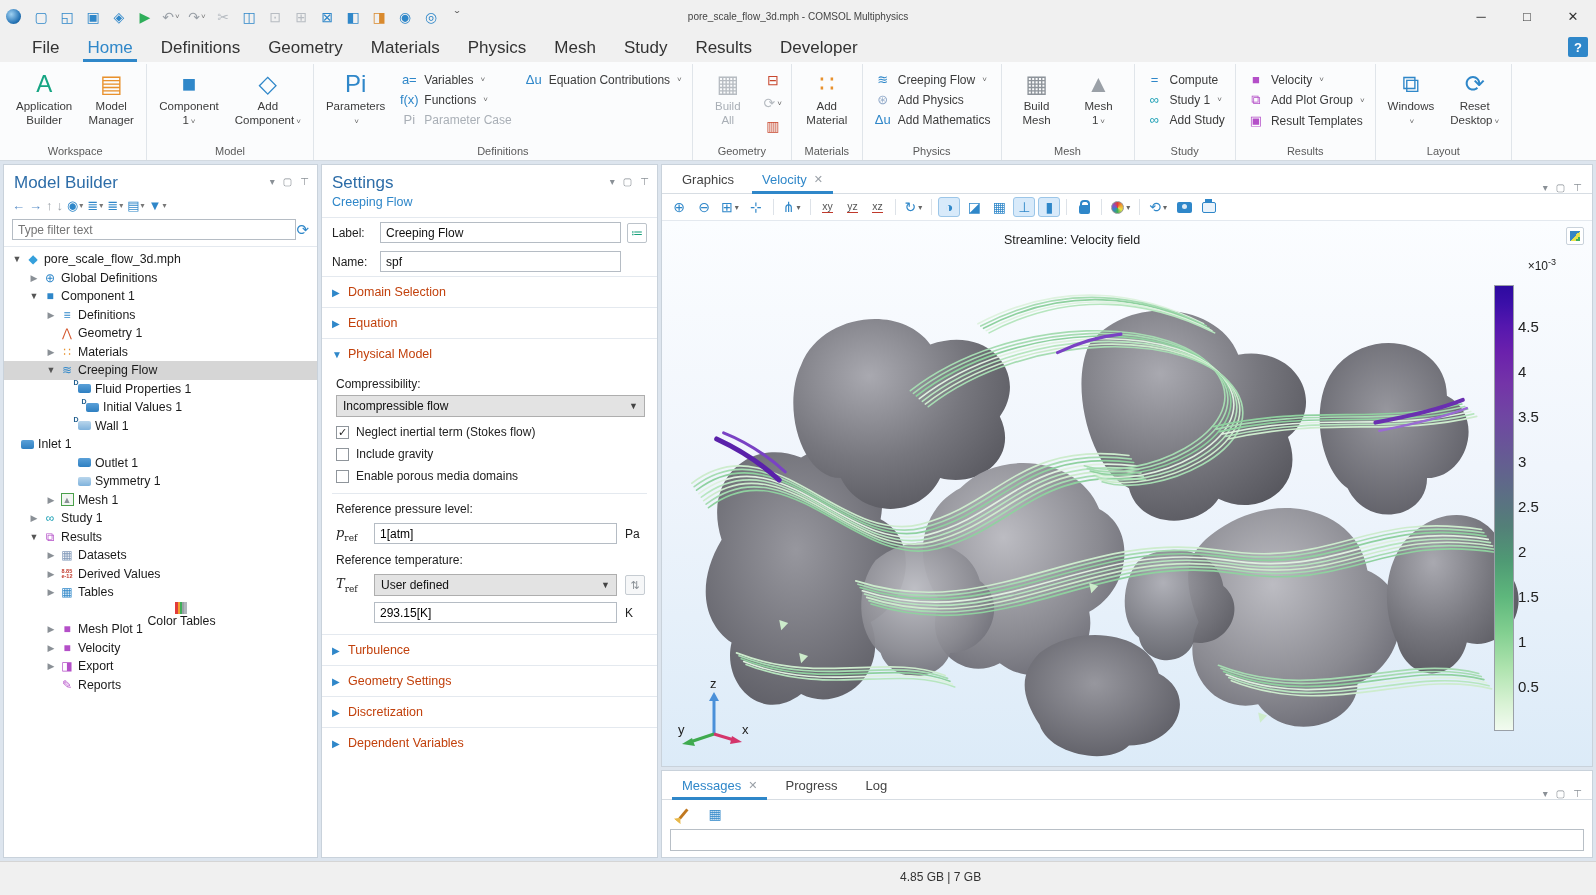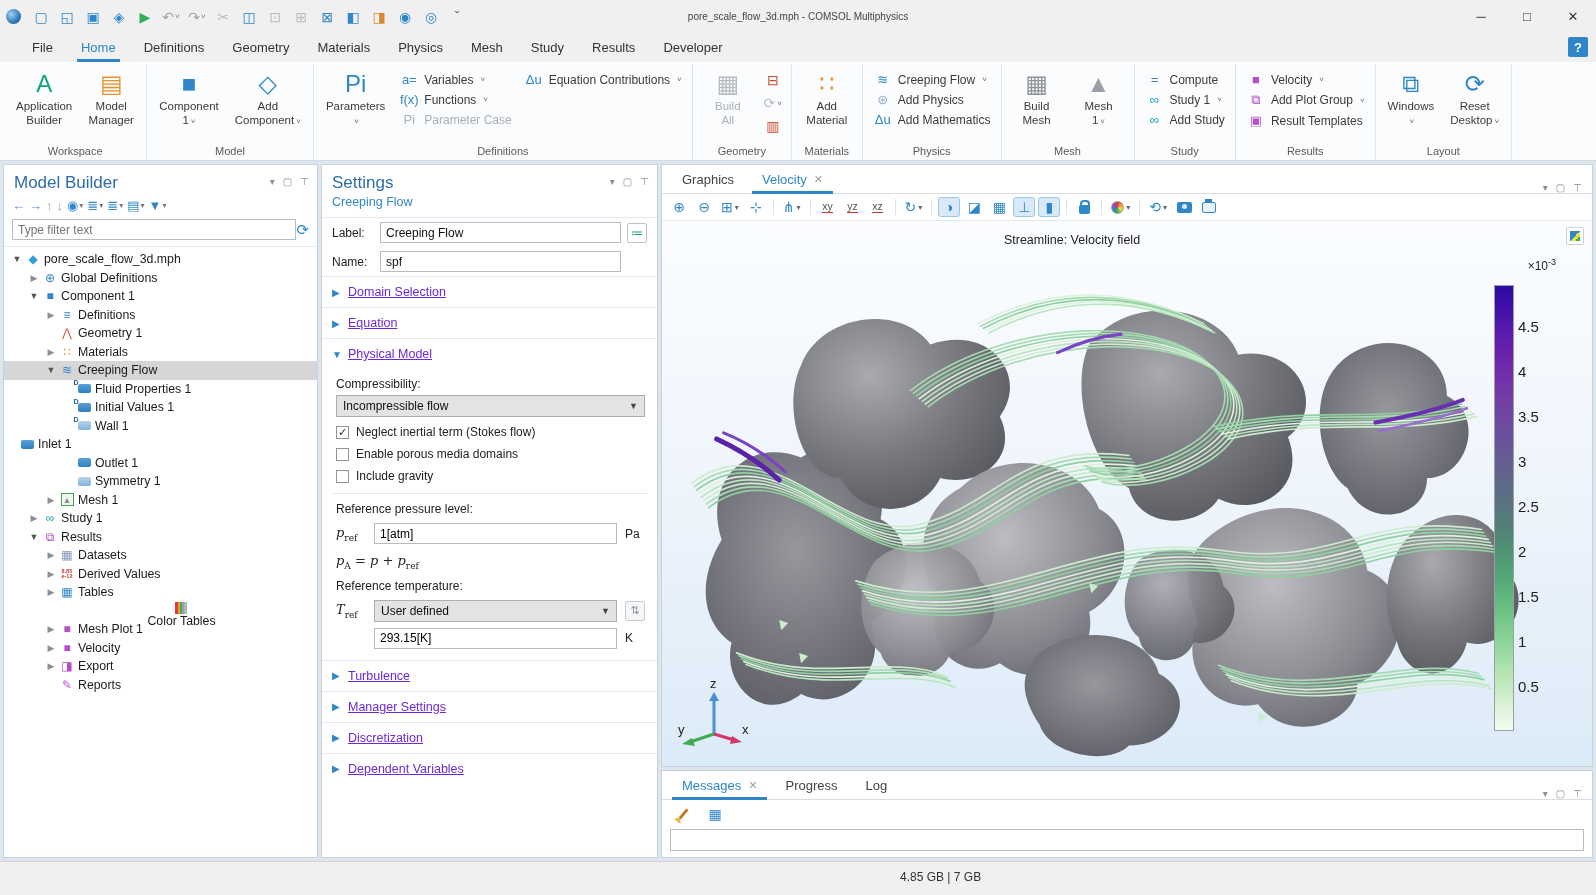--- a/index.html
+++ b/index.html
@@ -11,21 +11,21 @@
   .qat { display:flex; align-items:center; gap:2px; padding-left:6px; }
   .logo { width:15px; height:15px; border-radius:50%; background:radial-gradient(circle at 35% 35%, #9fd1f2, #2573b5 65%, #134a78); margin-right:6px; }
   .qat-btn { min-width:24px; height:24px; display:flex; align-items:center; justify-content:center; font-size:14px; border-radius:3px; }
   .qat-btn .dd { font-size:8px; color:#777; margin-left:1px; }
   .win-title { position:absolute; left:0; right:0; text-align:center; font-size:10px; color:#444; pointer-events:none; }
   .win-controls { margin-left:auto; display:flex; height:100%; }
   .win-btn { width:46px; height:100%; display:flex; align-items:center; justify-content:center; font-size:13px; color:#333; }
 
   
   .menubar { height:29px; background:#f0f0f0; display:flex; align-items:stretch; padding-left:18px; position:relative; flex:0 0 auto; }
-  .menu-item { padding:0 14px; display:flex; align-items:center; font-size:13px; color:#333; position:relative; }
+  .menu-item { padding:0 14px; display:flex; align-items:center; font-size:17px; color:#333; position:relative; }
   .menu-item.active { color:#2f87c9; }
   .menu-item.active::after { content:""; position:absolute; left:10px; right:10px; bottom:0; height:3px; background:#2f87c9; }
   .help-btn { position:absolute; right:8px; top:4px; width:20px; height:20px; background:#2f87c9; color:#fff; font-size:13px; font-weight:bold; display:flex; align-items:center; justify-content:center; border-radius:2px; }
 
   
   .ribbon { height:99px; background:#fbfcfd; border-bottom:1px solid #d3dae1; display:flex; align-items:stretch; padding:2px 4px 0 4px; flex:0 0 auto; }
   .rgroup { display:flex; flex-direction:column; border-right:1px solid #e0e5ea; padding:1px 6px 0 6px; }
   .rgroup-items { flex:1; display:flex; align-items:stretch; gap:4px; }
   .rgroup-label { text-align:center; font-size:11px; color:#5a5a5a; padding:2px 0 3px 0; }
   .rbtn-big { display:flex; flex-direction:column; align-items:center; justify-content:flex-start; padding:4px 6px 0 6px; min-width:58px; border-radius:3px; }
@@ -76,21 +76,21 @@
 
   
   .set-sub { font-size:12.5px; color:#2f87c9; padding:2px 10px 8px 10px; border-bottom:1px solid #e4e9ef; }
   .set-body { flex:1; overflow:hidden; }
   .frow { display:flex; align-items:center; gap:6px; padding:4px 10px; }
   .frow .fcap { width:42px; font-size:12px; color:#222; flex:0 0 auto; }
   .frow input { flex:1; height:21px; border:1px solid #b5bcc4; font-size:12px; padding:0 5px; color:#111; font-family:"Liberation Sans",sans-serif; }
   .rename-btn { width:20px; height:20px; border:1px solid #bcc3ca; border-radius:2px; display:flex; align-items:center; justify-content:center; color:#17a07a; font-size:12px; background:#fff; }
   .sect { border-top:1px solid #e4e9ef; padding:8px 10px; display:flex; align-items:center; gap:8px; }
   .sect .schev { color:#2f87c9; font-size:10px; width:8px; }
-  .sect .slab { color:#6d28d9; font-size:12.5px;text-decoration:underline; }
+  .sect .slab { color:#c2410c; font-size:12.5px; }
   .pm-body { padding:2px 12px 8px 14px; }
   .pm-cap { font-size:12px; color:#222; padding:6px 0 4px 0; }
   .dropdown { height:22px; background:#e3e3e3; border:1px solid #aeaeae; display:flex; align-items:center; font-size:12px; color:#111; padding:0 6px; }
   .dropdown .dtext { flex:1; }
   .dropdown .darr { font-size:9px; color:#444; }
   .cbrow { display:flex; align-items:center; gap:7px; padding:4px 0; font-size:12px; color:#222; }
   .cbox { width:13px; height:13px; border:1px solid #8f959b; background:#fff; display:flex; align-items:center; justify-content:center; font-size:11px; color:#222; flex:0 0 auto; }
   .hr { border-top:1px solid #e4e9ef; margin:6px -2px 2px -4px; }
   .symrow { display:flex; align-items:center; gap:8px; padding:3px 0; }
   .sym { font-family:"DejaVu Serif", serif; font-style:italic; font-size:13px; color:#222; width:30px; flex:0 0 auto; }
@@ -505,21 +505,21 @@
             <span class="ticon" style="color: rgb(47, 135, 201);">≋</span>
             <span class="tlabel">Creeping Flow</span>
           </div>
           <div class="tnode" style="padding-left: 57px;">
             <span class="tchev"></span>
             <span class="ticon">
               <span class="css-dombox css-d"></span>
             </span>
             <span class="tlabel">Fluid Properties 1</span>
           </div>
-          <div class="tnode" style="padding-left: 57px;">
+          <div class="tnode" style="padding-left: 57px; margin-left: 8px;">
             <span class="tchev"></span>
             <span class="ticon">
               <span class="css-dombox css-d"></span>
             </span>
             <span class="tlabel">Initial Values 1</span>
           </div>
           <div class="tnode" style="padding-left: 57px;">
             <span class="tchev"></span>
             <span class="ticon">
               <span class="css-dombox css-d css-light"></span>
@@ -652,37 +652,34 @@
             <span class="dtext">Incompressible flow</span>
             <span class="darr">▼</span>
           </div>
           <div id="pm-checkboxes" style="padding-top:4px;">
               <div class="cbrow">
                 <span class="cbox">✓</span>
                 <span>Neglect inertial term (Stokes flow)</span>
               </div>
               <div class="cbrow">
                 <span class="cbox"></span>
-                <span>Enable porous media domains</span>
+                <span>Include gravity</span>
               </div>
               <div class="cbrow">
                 <span class="cbox"></span>
-                <span>Include gravity</span>
+                <span>Enable porous media domains</span>
               </div>
             </div>
           <div class="hr"></div>
           <div class="pm-cap">Reference pressure level:</div>
           <div class="symrow">
             <span class="sym"><span>p</span><sub>ref</sub></span>
             <input value="1[atm]" style="">
             <span class="unit">Pa</span>
           </div>
-          <div class="eqline">
-            <span>p</span><sub>A</sub><span> = </span><span>p</span><span> + </span><span>p</span><sub>ref</sub>
-          </div>
           <div class="pm-cap">Reference temperature:</div>
           <div class="symrow">
             <span class="sym"><span>T</span><sub>ref</sub></span>
             <div class="dropdown" style="flex:1;">
               <span class="dtext">User defined</span>
               <span class="darr">▼</span>
             </div>
             <span class="ddbtn">⇅</span>
           </div>
           <div class="symrow">
@@ -691,21 +688,21 @@
             <span class="unit">K</span>
           </div>
         </div>
         <div id="bottom-sections">
             <div class="sect">
               <span class="schev">▶</span>
               <span class="slab">Turbulence</span>
             </div>
             <div class="sect">
               <span class="schev">▶</span>
-              <span class="slab">Manager Settings</span>
+              <span class="slab">Geometry Settings</span>
             </div>
             <div class="sect">
               <span class="schev">▶</span>
               <span class="slab">Discretization</span>
             </div>
             <div class="sect">
               <span class="schev">▶</span>
               <span class="slab">Dependent Variables</span>
             </div>
           </div>

